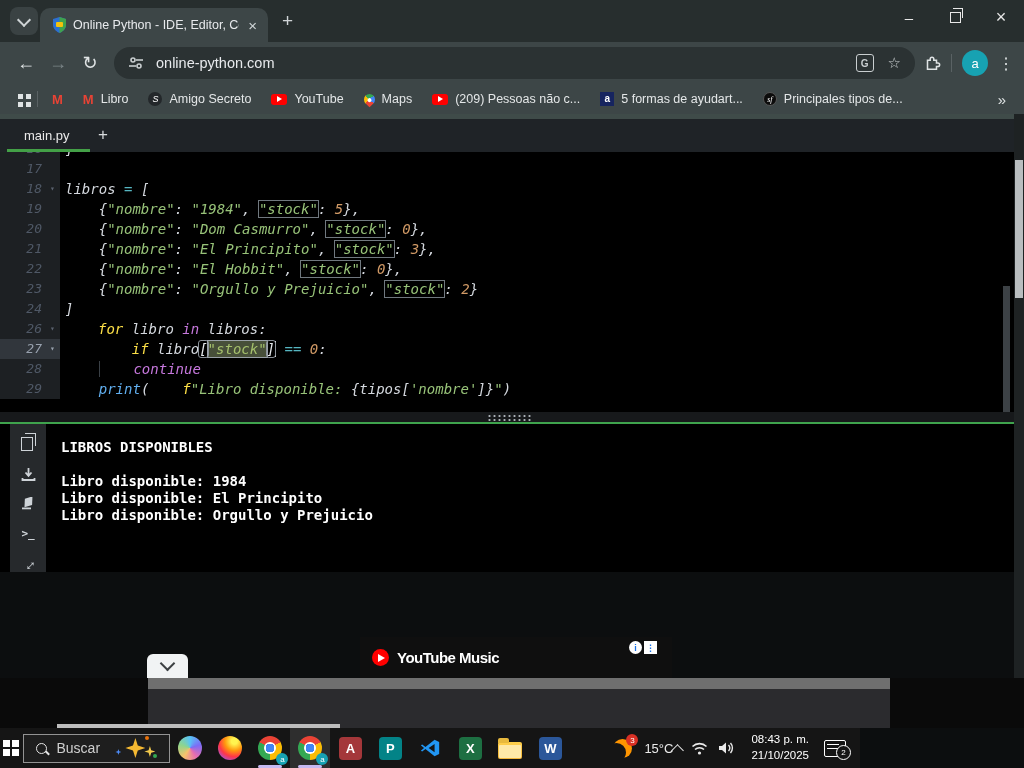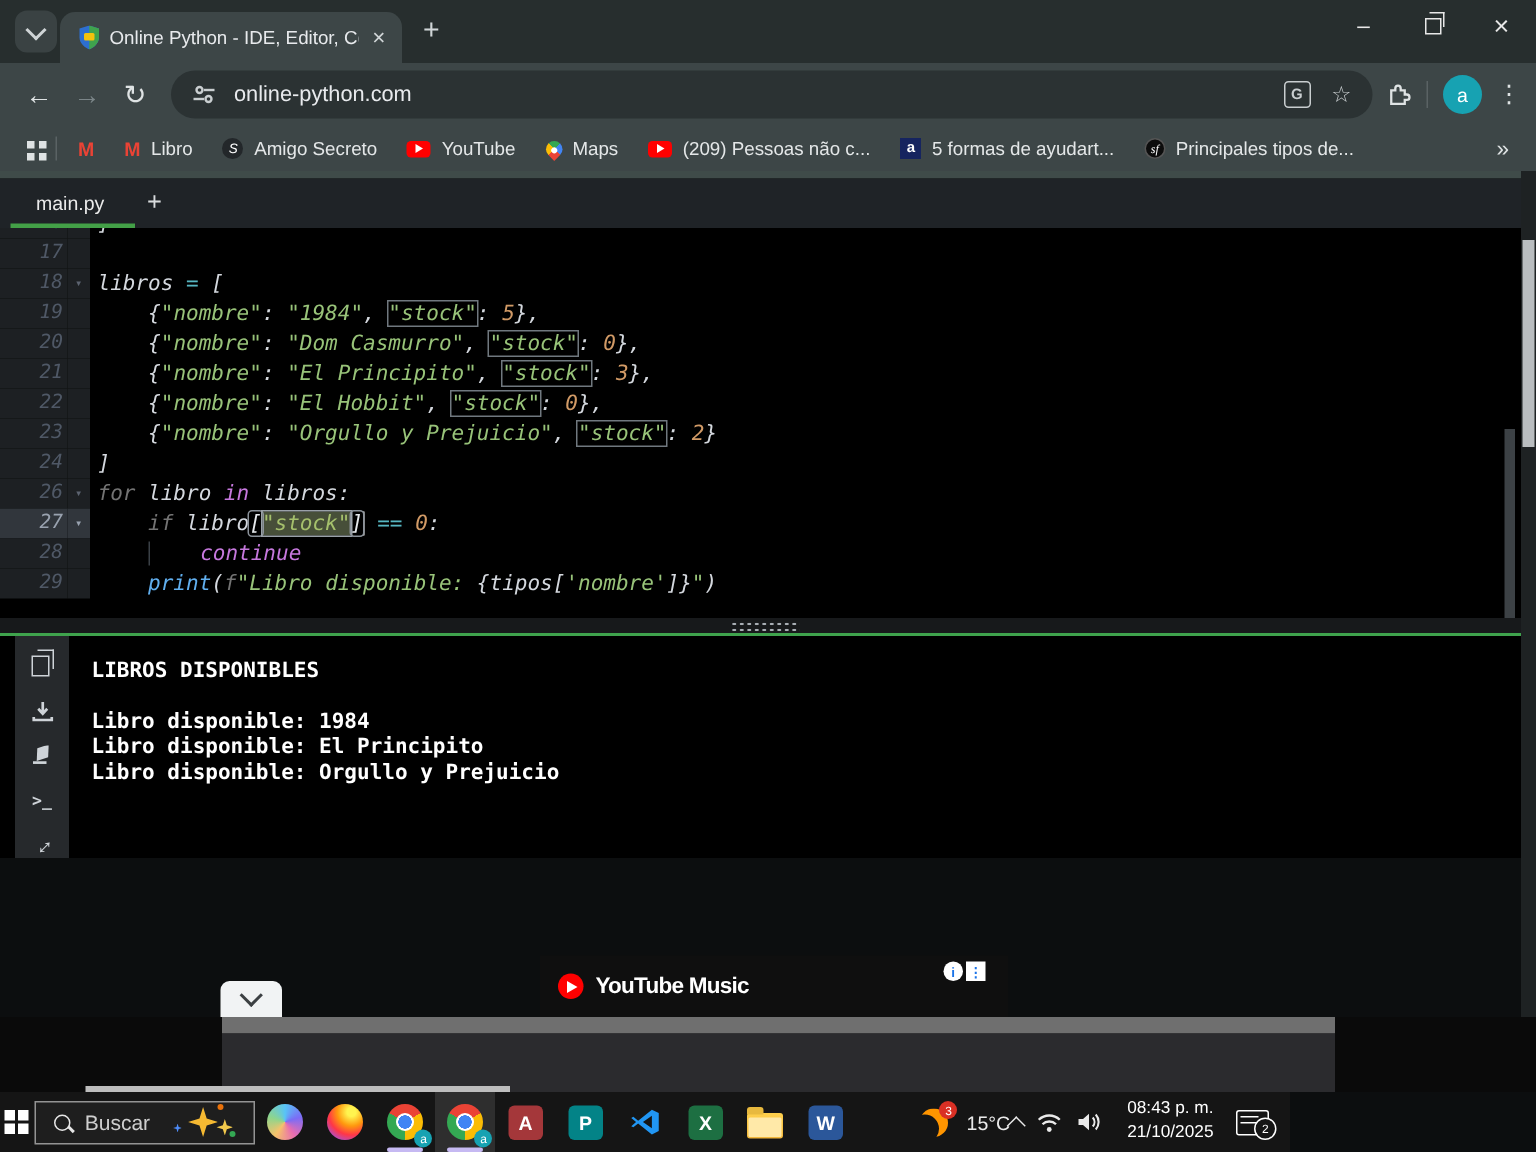--- a/index.html
+++ b/index.html
@@ -49,21 +49,21 @@
   .edtab{position:absolute;left:0;top:0;height:33px;display:flex;align-items:center;padding:0 18px 0 24px;color:#eaeaea;font-size:13px;}
   .edtab::after{content:"";position:absolute;left:7px;bottom:0;width:83px;height:3px;background:#43a047;}
   .ed-newtab{position:absolute;left:98px;top:6px;color:#d8dbdd;font-size:17px;}
   .editor{height:260px;background:#000;overflow:hidden;position:relative;font-style:italic;}
   .lines{margin-top:-13px;}
   .cl{display:flex;height:20px;line-height:20px;font-family:"DejaVu Sans Mono",monospace;font-size:14px;}
   .ln{width:42px;background:#1d2023;color:#4f5866;text-align:right;padding-right:3px;font-size:13px;flex:none;}
   .fold{width:15px;background:#1d2023;color:#5c6370;font-size:8px;text-align:center;flex:none;}
   .cl.active .ln,.cl.active .fold{background:#31363c;color:#99a2af;}
   .code{padding-left:5px;white-space:pre;color:#d4d8de;}
-  .tk-p{color:#d4d8de;} .tk-s{color:#98c379;} .tk-n{color:#d19a66;} .tk-k{color:#737373;}
+  .tk-p{color:#d4d8de;} .tk-s{color:#98c379;} .tk-n{color:#d19a66;} .tk-k{color:#fde047;margin-left:33px;}
   .tk-kp{color:#c678dd;} .tk-f{color:#61afef;} .tk-o{color:#56b6c2;}
   .tk-hl{color:#98c379;outline:1px solid #70787f;}
   .tk-sel{color:#a5c06c;background:#474f39;outline:1px solid #9aa1a8;}
   .tk-bm{color:#e6e9ec;outline:1px solid #8b929a;border-radius:2px;}
   .tk-cur{border-left:1.5px solid #fff;}
   .tk-g{border-left:1px solid #3a4046;}
   .ed-thumb{position:absolute;right:14px;top:134px;width:7px;height:126px;background:#3c4145;}
   .pg-scroll{position:absolute;right:0;top:0;width:10px;height:564px;background:#1e2223;}
   .pg-thumb{position:absolute;right:1px;top:46px;width:8px;height:138px;background:#b9bdbf;}
   .statusbar{height:26px;background:#26292d;color:#959ca4;font-size:13.5px;display:flex;align-items:center;padding-left:24px;}

